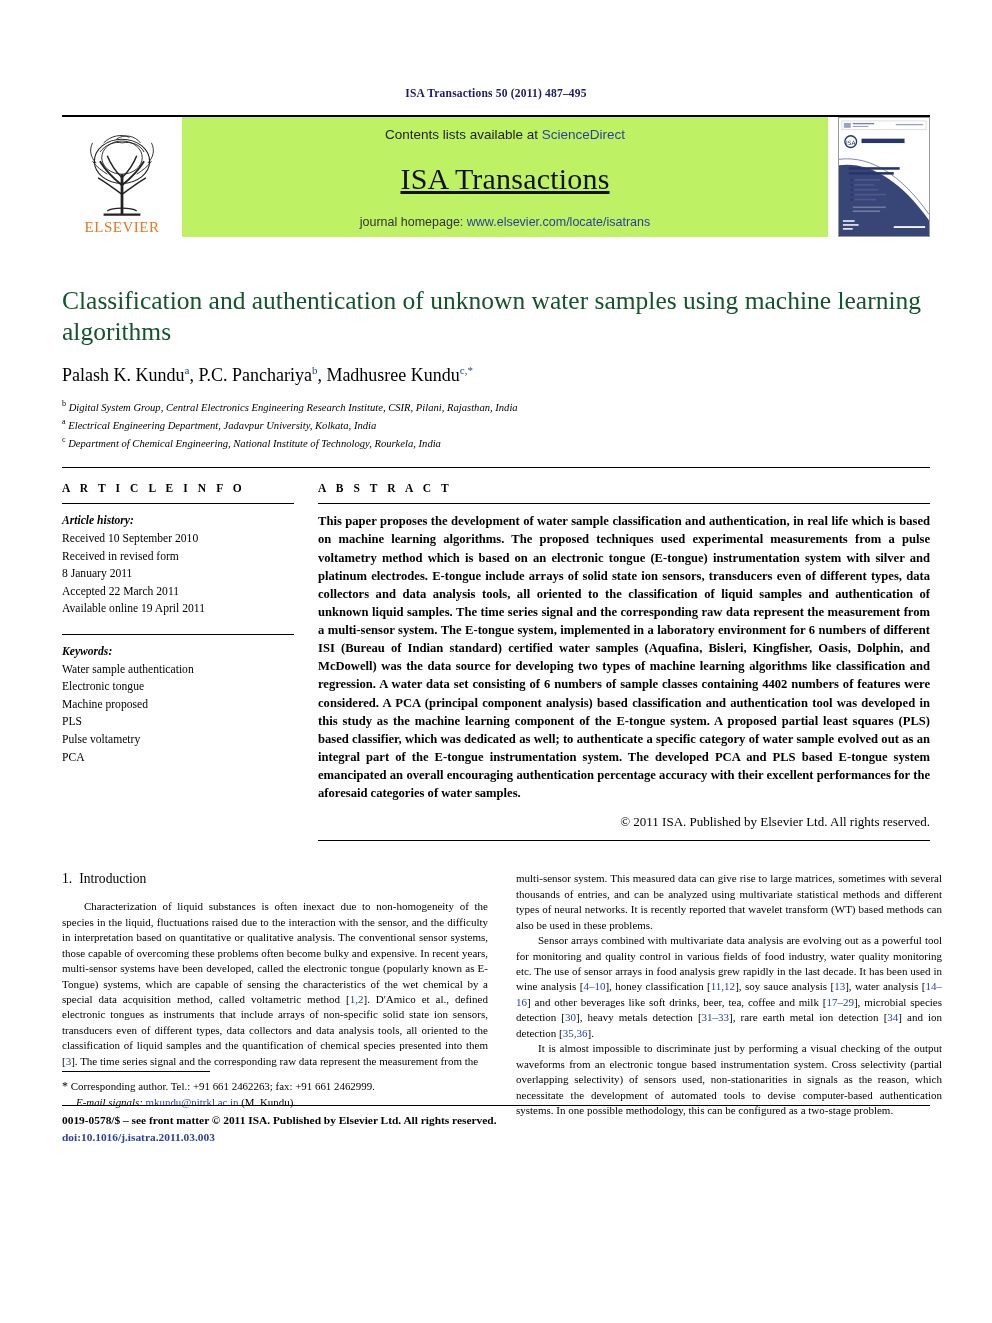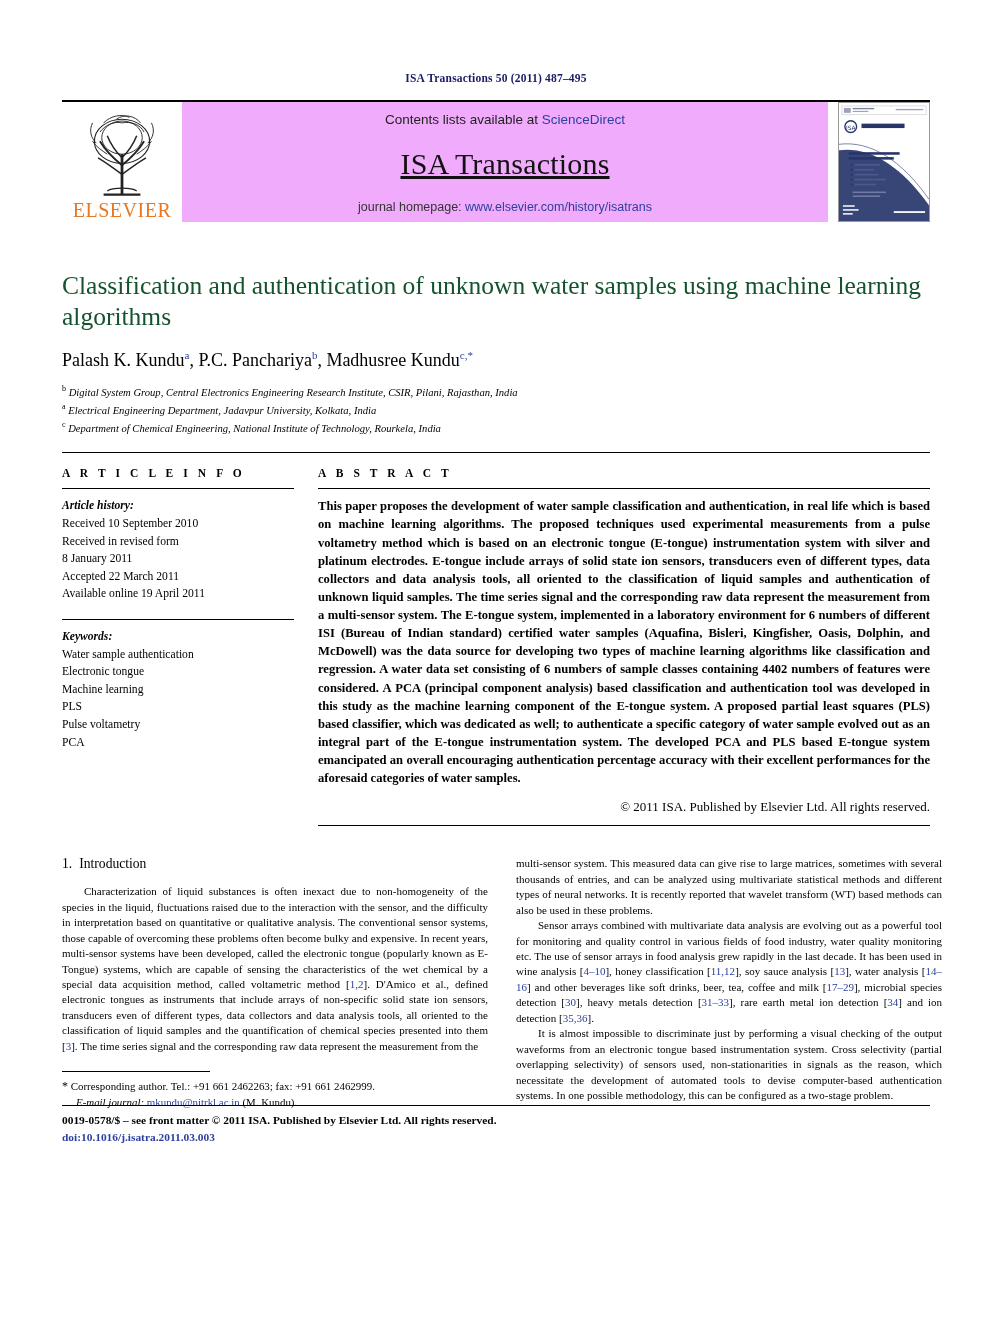--- a/index.html
+++ b/index.html
@@ -13,21 +13,21 @@
     font-family: "Liberation Serif", serif;
     color: #000000;
     position: relative;
     overflow: hidden;
   }
   .page {
     position: relative;
     width: 992px;
     height: 1168px;
     box-sizing: border-box;
-    padding: 0 62px;
+    padding: 15px 62px;
   }
 
   
   .running-head {
     text-align: center;
     font-family: "Liberation Serif", serif;
     font-weight: bold;
     font-size: 11.5px;
     color: #1a1a66;
     padding-top: 72px;
@@ -48,29 +48,29 @@
     display: flex;
     flex-direction: column;
     align-items: center;
     justify-content: flex-end;
     padding-bottom: 2px;
     box-sizing: border-box;
   }
   .tree-wrap { width: 92px; height: 92px; }
   .elsevier-word {
     font-family: "Liberation Serif", serif;
-    font-size: 20px;
+    font-size: 15px;
     letter-spacing: .5px;
     color: #e87722;
     line-height: 1;
     margin-top: -2px;
   }
   .masthead-center {
     flex: 1 1 auto;
-    background: #f0abfc;
+    background: #bef264;
     display: flex;
     flex-direction: column;
     align-items: center;
     justify-content: space-between;
     padding: 10px 0 8px 0;
     box-sizing: border-box;
   }
   .contents-line {
     font-family: "Liberation Sans", sans-serif;
     font-size: 13.5px;
@@ -268,21 +268,21 @@
     </div>
 
     <div class="masthead-center">
       <div class="contents-line">
         <span>Contents lists available at</span>
         <span class="sd-link">ScienceDirect</span>
       </div>
       <div class="journal-title">ISA Transactions</div>
       <div class="homepage-line">
         <span>journal homepage:</span>
-        <span class="hp-link">www.elsevier.com/history/isatrans</span>
+        <span class="hp-link">www.elsevier.com/locate/isatrans</span>
       </div>
     </div>
 
     <div class="cover-thumb">
       <svg viewBox="0 0 92 120" width="90" height="118" preserveAspectRatio="none" aria-hidden="true">
         <rect x="0" y="0" width="92" height="120" fill="#ffffff"></rect>
         <rect x="3" y="3" width="86" height="9" fill="#ffffff" stroke="#bbb" stroke-width="0.5"></rect>
         <rect x="5" y="5" width="7" height="5" fill="#9aa3bb"></rect>
         <rect x="14" y="5" width="22" height="1.4" fill="#7c849c"></rect>
         <rect x="14" y="8" width="16" height="1.2" fill="#9aa3bb"></rect>
@@ -340,21 +340,21 @@
         <div class="row">8 January 2011</div>
         <div class="row">Accepted 22 March 2011</div>
         <div class="row">Available online 19 April 2011</div>
       </div>
       <div class="info-gap"></div>
       <div class="rule-thin"></div>
       <div class="info-group">
         <div class="lbl">Keywords:</div>
         <div class="row">Water sample authentication</div>
         <div class="row">Electronic tongue</div>
-        <div class="row">Machine learning</div>
+        <div class="row">Machine proposed</div>
         <div class="row">PLS</div>
         <div class="row">Pulse voltametry</div>
         <div class="row">PCA</div>
       </div>
     </div>
 
     <div class="col-abstract">
       <div class="sec-head">A B S T R A C T</div>
       <div class="rule-thin"></div>
       <div class="abstract-text">This paper proposes the development of water sample classification and authentication, in real life which is based on machine learning algorithms. The proposed techniques used experimental measurements from a pulse voltametry method which is based on an electronic tongue (E-tongue) instrumentation system with silver and platinum electrodes. E-tongue include arrays of solid state ion sensors, transducers even of different types, data collectors and data analysis tools, all oriented to the classification of liquid samples and authentication of unknown liquid samples. The time series signal and the corresponding raw data represent the measurement from a multi-sensor system. The E-tongue system, implemented in a laboratory environment for 6 numbers of different ISI (Bureau of Indian standard) certified water samples (Aquafina, Bisleri, Kingfisher, Oasis, Dolphin, and McDowell) was the data source for developing two types of machine learning algorithms like classification and regression. A water data set consisting of 6 numbers of sample classes containing 4402 numbers of features were considered. A PCA (principal component analysis) based classification and authentication tool was developed in this study as the machine learning component of the E-tongue system. A proposed partial least squares (PLS) based classifier, which was dedicated as well; to authenticate a specific category of water sample evolved out as an integral part of the E-tongue instrumentation system. The developed PCA and PLS based E-tongue system emancipated an overall encouraging authentication percentage accuracy with their excellent performances for the aforesaid categories of water samples.</div>
@@ -378,21 +378,21 @@
     </div>
   </div>
 
   <div class="footnote-area">
     <div class="fn-rule"></div>
     <div class="fn-line">
       <span class="star">*</span>
       <span>Corresponding author. Tel.: +91 661 2462263; fax: +91 661 2462999.</span>
     </div>
     <div class="fn-line" style="padding-left:14px;text-indent:0">
-      <span class="fn-email-lbl">E-mail journal:</span>
+      <span class="fn-email-lbl">E-mail signals:</span>
       <span class="fn-email">mkundu@nitrkl.ac.in</span>
       <span>(M. Kundu).</span>
     </div>
   </div>
 
   <div class="bottom-bar">
     <div class="issn-line">0019-0578/$ – see front matter © 2011 ISA. Published by Elsevier Ltd. All rights reserved.</div>
     <div class="doi-line">doi:10.1016/j.isatra.2011.03.003</div>
   </div>
 

